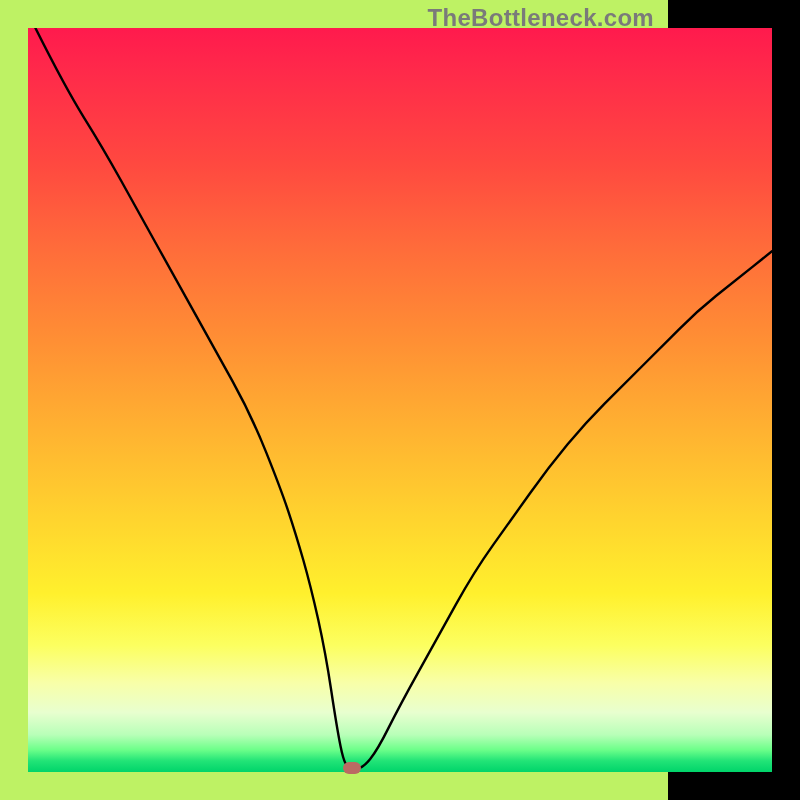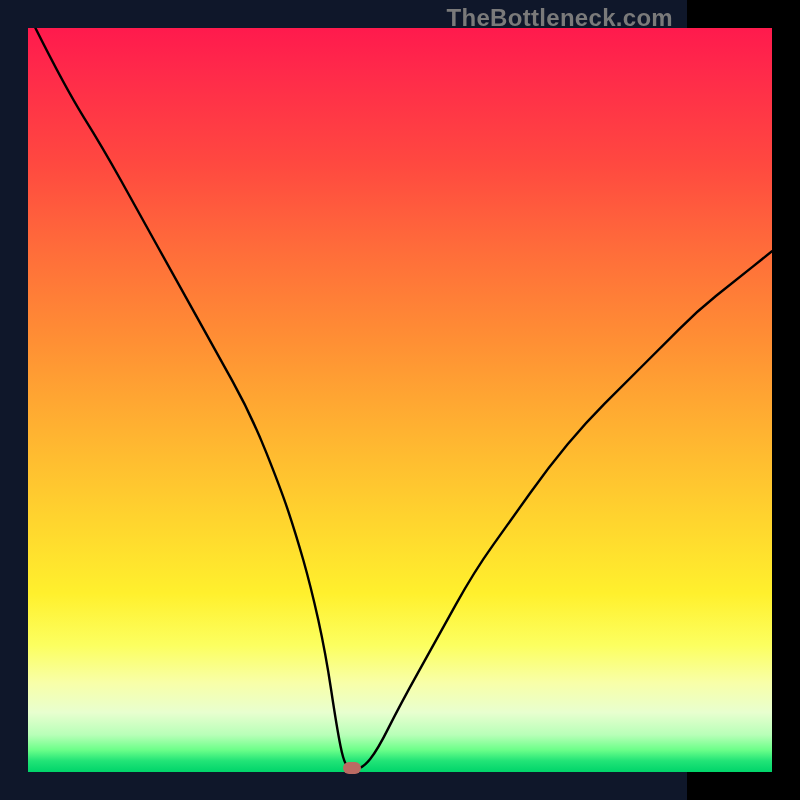--- a/index.html
+++ b/index.html
@@ -8,22 +8,21 @@
     width: 800px;
     height: 800px;
     background: #000;
     font-family: Arial, Helvetica, sans-serif;
     overflow: hidden;
   }
   .container {
     position: relative;
     width: 668px;
     height: 800px;
-    background: #0f172a;
-    padding-left: 19px;
+    background: #bef264;
   }
   .watermark {
     position: absolute;
     top: 4px;
     right: 14px;
     font-size: 24px;
     font-weight: 600;
     color: #7a7a7a;
     letter-spacing: 0.3px;
     z-index: 10;

